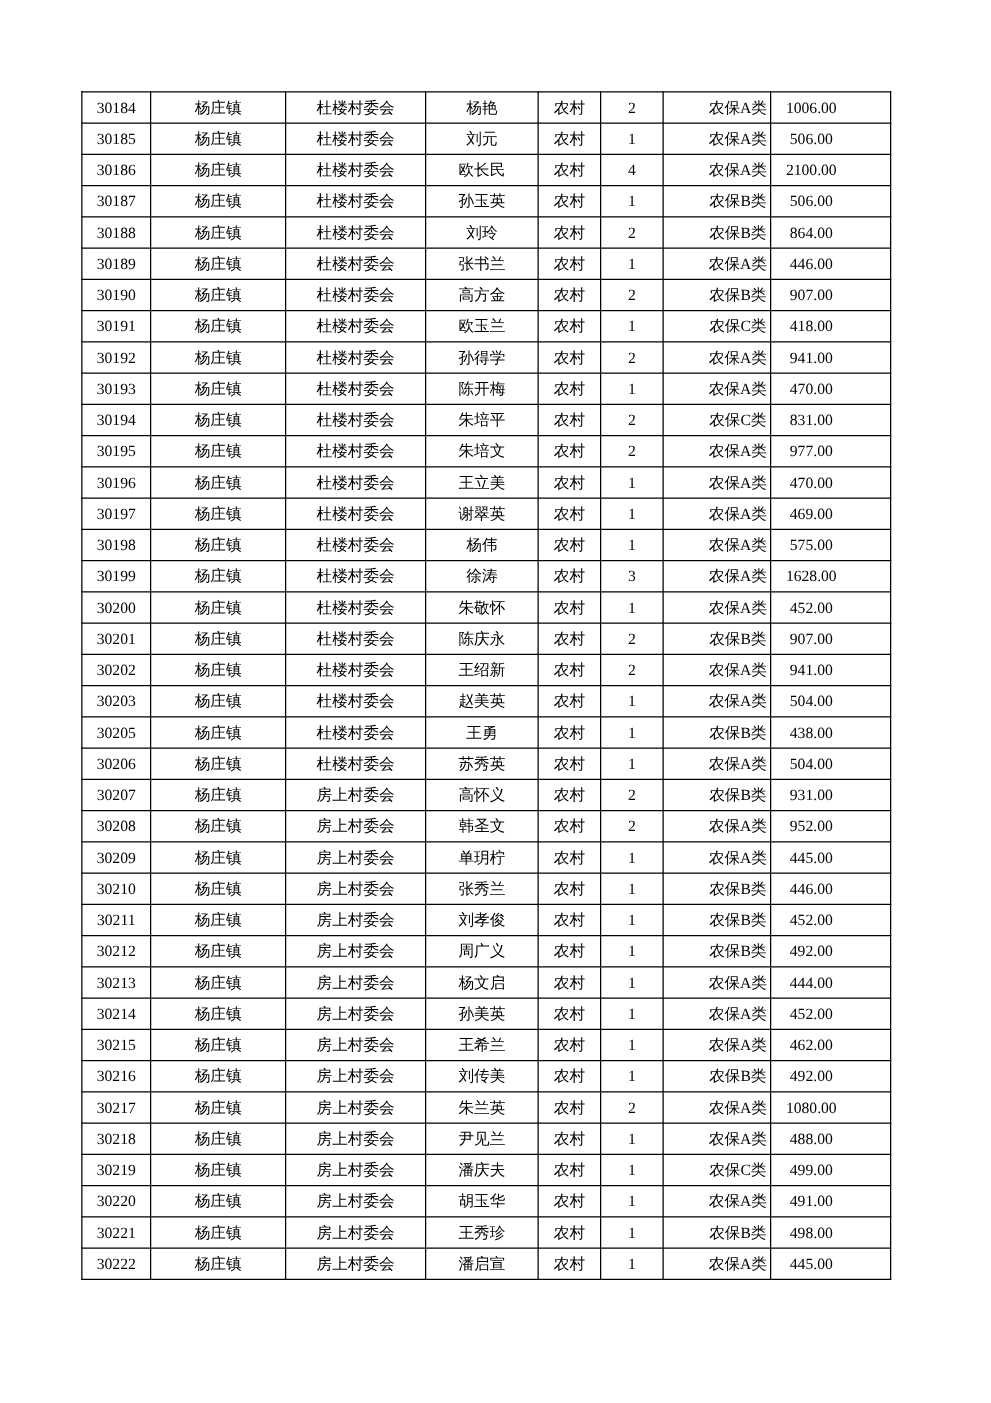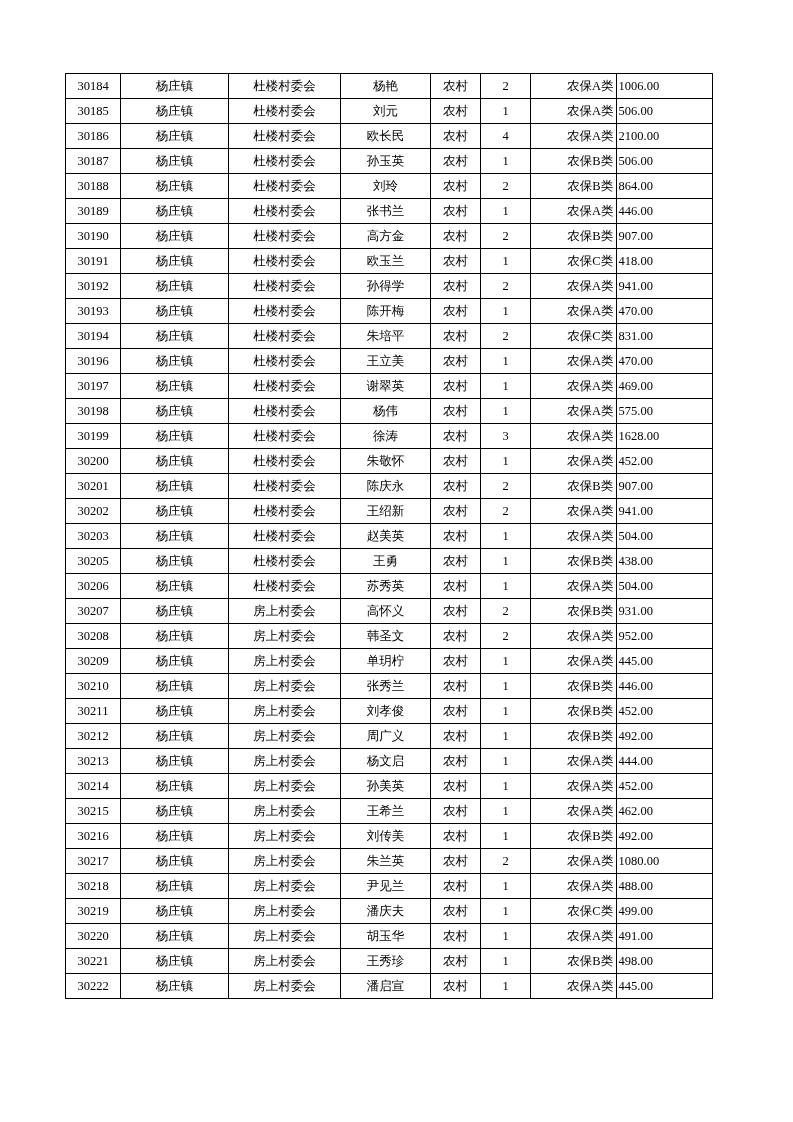--- a/index.html
+++ b/index.html
@@ -32,21 +32,21 @@
     overflow: hidden;
     box-sizing: border-box;
   }
   td.col-id       { width: 55px; }
   td.col-town     { width: 108px; }
   td.col-village  { width: 112px; }
   td.col-name     { width: 90px; margin-left: 17px; }
   td.col-residence{ width: 50px; }
   td.col-count    { width: 50px; }
   td.col-category { width: 62px; padding-left: 36px; }
-  td.col-amount   { width: 96px; text-align: left; padding-right: 32px; margin-left: 32px; }
+  td.col-amount   { width: 96px; text-align: center; padding-right: 32px; margin-left: 32px; }
 </style>
 </head>
 <body>
 
 <div class="sheet">
   <table>
     <tbody id="records-tbody">
         <tr>
           <td class="col-id">30184</td>
           <td class="col-town">杨庄镇</td>
@@ -151,20 +151,30 @@
           <td class="col-id">30194</td>
           <td class="col-town">杨庄镇</td>
           <td class="col-village">杜楼村委会</td>
           <td class="col-name">朱培平</td>
           <td class="col-residence">农村</td>
           <td class="col-count">2</td>
           <td class="col-category">农保C类</td>
           <td class="col-amount">831.00</td>
         </tr>
         <tr>
+          <td class="col-id">30195</td>
+          <td class="col-town">杨庄镇</td>
+          <td class="col-village">杜楼村委会</td>
+          <td class="col-name">朱培文</td>
+          <td class="col-residence">农村</td>
+          <td class="col-count">2</td>
+          <td class="col-category">农保A类</td>
+          <td class="col-amount">977.00</td>
+        </tr>
+        <tr>
           <td class="col-id">30196</td>
           <td class="col-town">杨庄镇</td>
           <td class="col-village">杜楼村委会</td>
           <td class="col-name">王立美</td>
           <td class="col-residence">农村</td>
           <td class="col-count">1</td>
           <td class="col-category">农保A类</td>
           <td class="col-amount">470.00</td>
         </tr>
         <tr>

